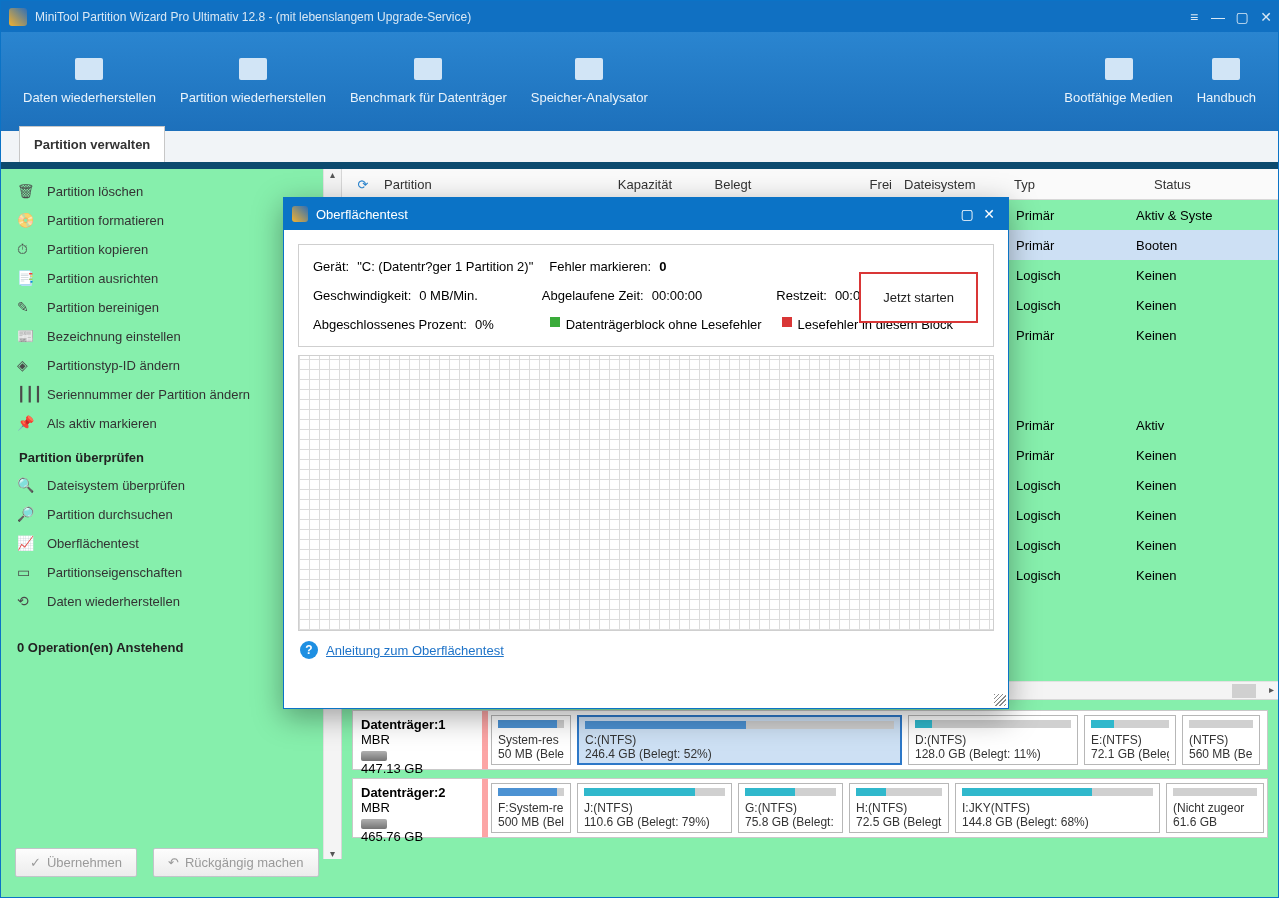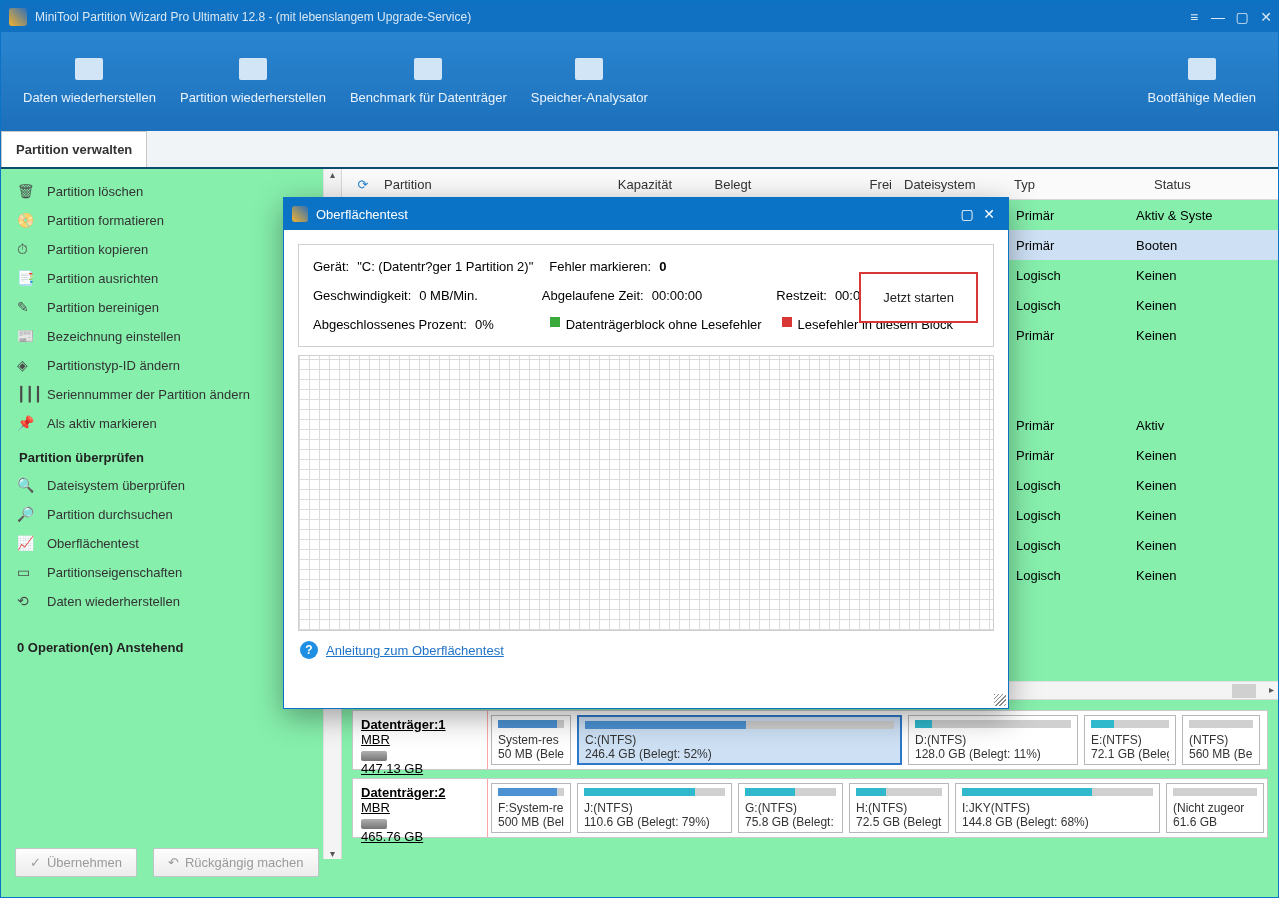--- a/index.html
+++ b/index.html
@@ -14,21 +14,21 @@
   .tb-btn { width:24px; text-align:center; font-size:14px; cursor:pointer; }
 
   
   .ribbon { height:99px; background:linear-gradient(#2a85d0,#1d70bb); display:flex; align-items:flex-start; padding:0 10px; color:#e9f3fb; }
   .ribbon-item { display:flex; flex-direction:column; align-items:center; justify-content:center; height:99px; padding:0 12px; cursor:pointer; }
   .ribbon-icon { width:28px; height:22px; margin-bottom:10px; background:#e6f1fb; opacity:.9; border-radius:2px; }
   .ribbon-label { font-size:13px; }
   .ribbon-spacer { flex:1; }
 
   
-  .tabstrip { height:38px; background:#f1f4f7; display:flex; align-items:flex-end; border-bottom:2px solid #0c4a6e; }
+  .tabstrip { height:38px; background:#f1f4f7; padding-left:18px; display:flex; align-items:flex-end; border-bottom:7px solid #0c4a6e; }
   .tab { padding:10px 14px; background:#fff; border:1px solid #c7c7c7; border-bottom:none; font-weight:600; color:#333; }
 
   
   .workspace { display:flex; height:690px; }
   .sidebar { width:355px; border-right:1px solid #d7d7d7; padding:8px 0 0 16px; position:relative; height:100%; }
   .sb-scroll { position:absolute; right:0; top:0; bottom:0; width:18px; background:#f4f4f4; border-left:1px solid #e2e2e2; }
   .sb-scroll:before { content:"▴"; display:block; text-align:center; font-size:10px; color:#555; }
   .sb-scroll:after { content:"▾"; position:absolute; bottom:0; width:100%; text-align:center; font-size:10px; color:#555; }
   .sb-item { display:flex; align-items:center; height:29px; color:#333; cursor:pointer; }
   .sb-ico { width:18px; height:18px; margin-right:12px; display:inline-block; }
@@ -58,21 +58,21 @@
   .sw-pri { background:#30b8cc; }
   .sw-unk { background:#d0d0d0; }
   .pt-hscroll { position:absolute; left:0; right:0; bottom:0; height:18px; background:#f4f4f4; border-top:1px solid #e2e2e2; }
   .pt-hscroll .thumb { position:absolute; right:22px; top:2px; width:24px; height:14px; background:#d0d0d0; }
   .pt-hscroll:before{content:"◂";position:absolute;left:4px;top:2px;font-size:10px;color:#555;}
   .pt-hscroll:after{content:"▸";position:absolute;right:4px;top:2px;font-size:10px;color:#555;}
 
   
   .diskbars { padding:10px; }
   .db-row { display:flex; align-items:stretch; border:1px solid #c9c9c9; margin-bottom:8px; height:60px; background:#fff; }
-  .db-head { width:135px; padding:6px 8px; border-right:1px solid #fca5a5;text-decoration:underline; }
+  .db-head { width:135px; padding:6px 8px; border-right:6px solid #fca5a5; }
   .db-head b { font-weight:700; }
   .db-ico { width:26px; height:10px; background:linear-gradient(#b0b0b0,#747474); border-radius:2px; margin-top:4px; }
   .db-part { border:1px solid #b7b7b7; margin:4px 3px; padding:2px 6px; display:flex; flex-direction:column; justify-content:center; position:relative; min-width:60px; }
   .db-part.selected { border:2px solid #2d78c8; background:#cde0f4; }
   .db-bar { position:absolute; top:4px; left:6px; right:6px; height:8px; background:#d0d0d0; }
   .db-fill { height:100%; background:#30b8cc; }
   .db-fill.sys { background:#4c92d3; }
   .db-label { margin-top:14px; font-size:12px; color:#333; white-space:nowrap; overflow:hidden; }
   .db-sub { font-size:12px; color:#333; white-space:nowrap; overflow:hidden; }
 
@@ -132,20 +132,24 @@
       </div>
     <div class="ribbon-item">
         <div class="ribbon-icon"></div>
         <div class="ribbon-label">Speicher-Analysator</div>
       </div>
     <div class="ribbon-spacer"></div>
     <div class="ribbon-item">
         <div class="ribbon-icon"></div>
         <div class="ribbon-label">Bootfähige Medien</div>
       </div>
+    <div class="ribbon-item">
+        <div class="ribbon-icon"></div>
+        <div class="ribbon-label">Handbuch</div>
+      </div>
   </div>
 
   <div class="tabstrip">
     <div class="tab">Partition verwalten</div>
   </div>
 
   <div class="workspace">
 
     <div class="sidebar">
       <div id="sb-list1">

